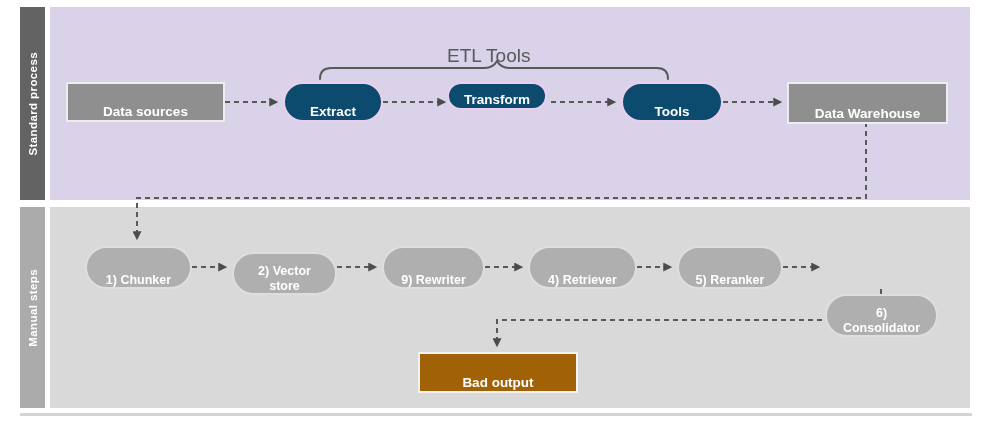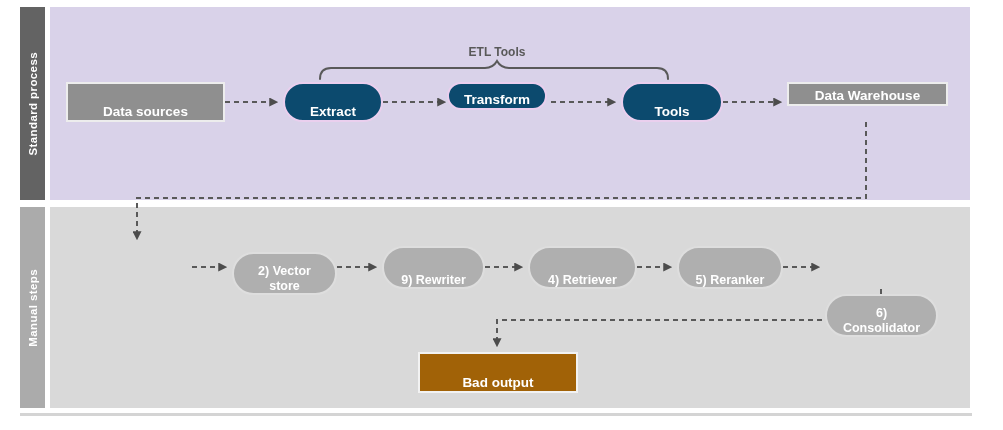--- a/index.html
+++ b/index.html
@@ -26,32 +26,32 @@
     position:absolute; display:flex; align-items:flex-end; justify-content:center;
     text-align:center; color:#ffffff; font-weight:bold; box-sizing:border-box;
     line-height:1.15;
   }
   .node.box  { background:#8f8f8f; border:2px solid #ededed; font-size:13.5px; }
   .node.etl  { background:#0c4a6e; border:2px solid #eacfee; border-radius:21px; font-size:13.5px; }
   .node.step { background:#afafaf; border:2px solid #dedede; border-radius:22px; font-size:12.5px; padding:0 12px; }
   .node.out  { background:#a16207; border:2px solid #f2f2f2; font-size:13.5px; }
 
   .etl-caption {
-    position:absolute; left:447px; top:45px; width:100px; text-align:center;
-    color:#595959; font-weight:bold; font-size:12px;
+    position:absolute; left:447px; top:45px; width:100px; text-align:left;
+    color:#595959; font-weight:normal; font-size:19px;
   }
   .connector-layer { position:absolute; left:0; top:0; pointer-events:none; }
   .divider { position:absolute; left:20px; top:413px; width:952px; height:3px; background:#d4d4d4; }
 
   
   .n-data-sources   { left:66px;  top:82px;  width:159px; height:40px; }
   .n-extract        { left:283px; top:82px;  width:100px; height:40px; }
   .n-transform      { left:447px; top:82px;  width:100px; height:28px; }
   .n-load           { left:621px; top:82px;  width:102px; height:40px; }
-  .n-data-warehouse { left:787px; top:82px;  width:161px; height:24px; }
+  .n-data-warehouse { left:787px; top:82px;  width:161px; height:42px; }
   .n-chunker        { left:85px;  top:246px; width:107px; height:43px; }
   .n-vector-store   { left:232px; top:252px; width:105px; height:43px; }
   .n-rewriter       { left:382px; top:246px; width:103px; height:43px; }
   .n-retriever      { left:528px; top:246px; width:109px; height:43px; }
   .n-reranker       { left:677px; top:246px; width:106px; height:43px; }
   .n-consolidator   { left:825px; top:246px; width:113px; height:43px;margin-top:48px; }
   .n-bad-output     { left:418px; top:352px; width:160px; height:41px; }
 
   .dashed { stroke:#595959; stroke-width:2; fill:none; stroke-dasharray:5 4; }
   .brace  { stroke:#595959; stroke-width:2; fill:none; stroke-linecap:round; }
@@ -102,20 +102,23 @@
   <div class="node etl n-transform">
     <span>Transform</span>
   </div>
   <div class="node etl n-load">
     <span>Tools</span>
   </div>
   <div class="node box n-data-warehouse">
     <span>Data Warehouse</span>
   </div>
 
+  <div class="node step n-chunker">
+    <span>1) Chunker</span>
+  </div>
   <div class="node step n-vector-store">
     <span>2) Vector store</span>
   </div>
   <div class="node step n-rewriter">
     <span>9) Rewriter</span>
   </div>
   <div class="node step n-retriever">
     <span>4) Retriever</span>
   </div>
   <div class="node step n-reranker">

